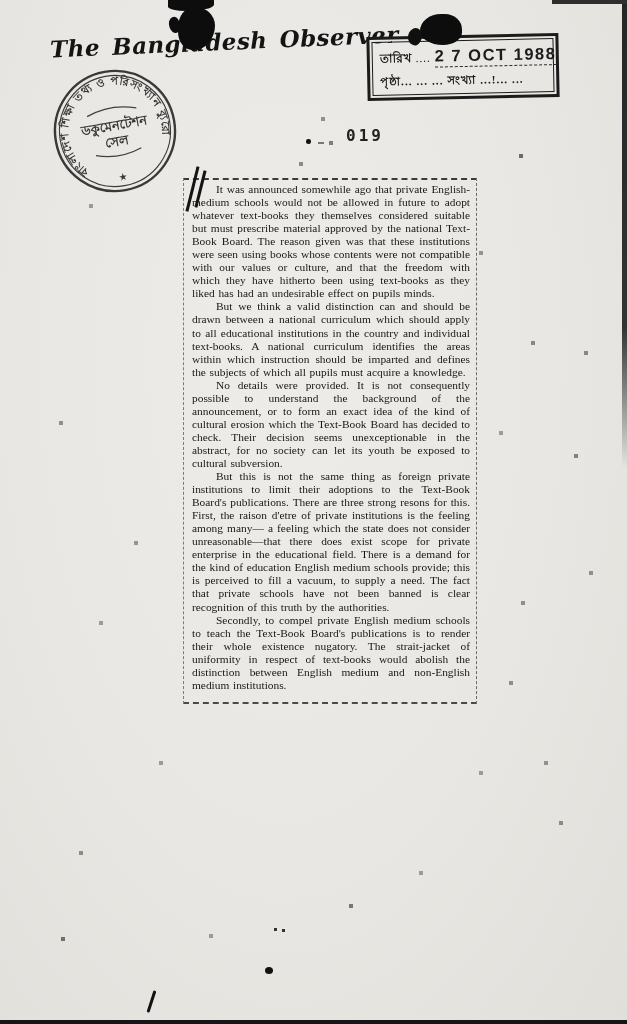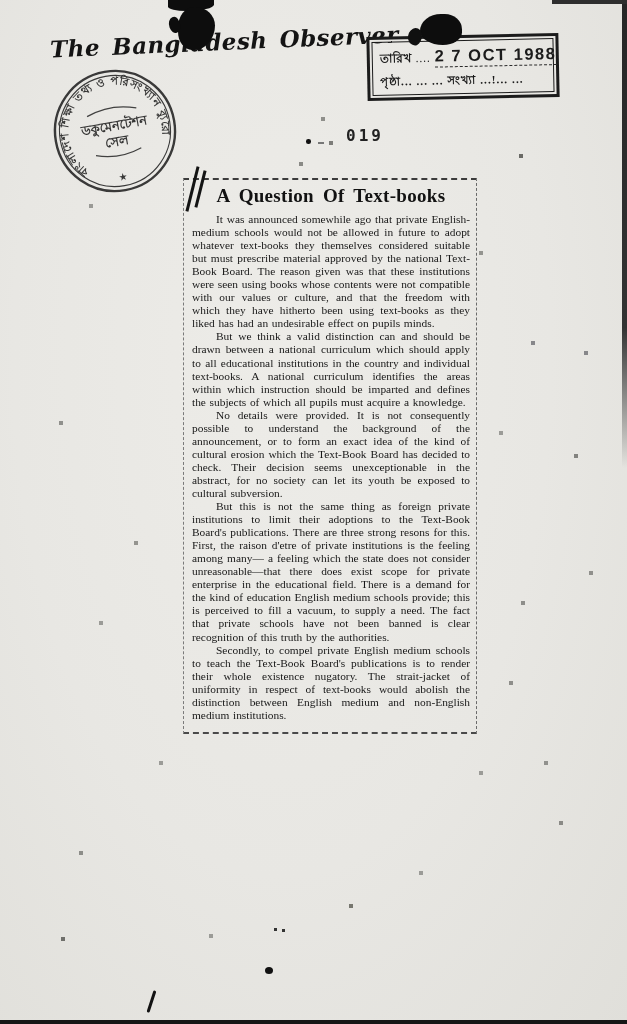--- a/index.html
+++ b/index.html
@@ -152,21 +152,20 @@
   <div class="pagenum-dot"></div>
   <div class="pagenum-dash"></div>
   <div class="pagenum">019</div>
 
   <div class="pen-mark">
       <i></i>
       <i></i>
     </div>
 
   <div class="article">
-    <h1>A Question Of Text-books</h1>
     <p>It was announced somewhile ago that private English-medium schools would not be allowed in future to adopt whatever text-books they themselves considered suitable but must prescribe material approved by the national Text-Book Board. The reason given was that these institutions were seen using books whose contents were not compatible with our values or culture, and that the freedom with which they have hitherto been using text-books as they liked has had an undesirable effect on pupils minds.</p>
     <p>But we think a valid distinction can and should be drawn between a national curriculum which should apply to all educational institutions in the country and individual text-books. A national curriculum identifies the areas within which instruction should be imparted and defines the subjects of which all pupils must acquire a knowledge.</p>
     <p>No details were provided. It is not consequently possible to understand the background of the announcement, or to form an exact idea of the kind of cultural erosion which the Text-Book Board has decided to check. Their decision seems unexceptionable in the abstract, for no society can let its youth be exposed to cultural subversion.</p>
     <p>But this is not the same thing as foreign private institutions to limit their adoptions to the Text-Book Board's publications. There are three strong resons for this. First, the raison d'etre of private institutions is the feeling among many— a feeling which the state does not consider unreasonable—that there does exist scope for private enterprise in the educational field. There is a demand for the kind of education English medium schools provide; this is perceived to fill a vacuum, to supply a need. The fact that private schools have not been banned is clear recognition of this truth by the authorities.</p>
     <p>Secondly, to compel private English medium schools to teach the Text-Book Board's publications is to render their whole existence nugatory. The strait-jacket of uniformity in respect of text-books would abolish the distinction between English medium and non-English medium institutions.</p>
   </div>
 
   <div class="mark-colon"></div>
   <div class="mark-dot-bottom"></div>
   <div class="mark-slash"></div>

